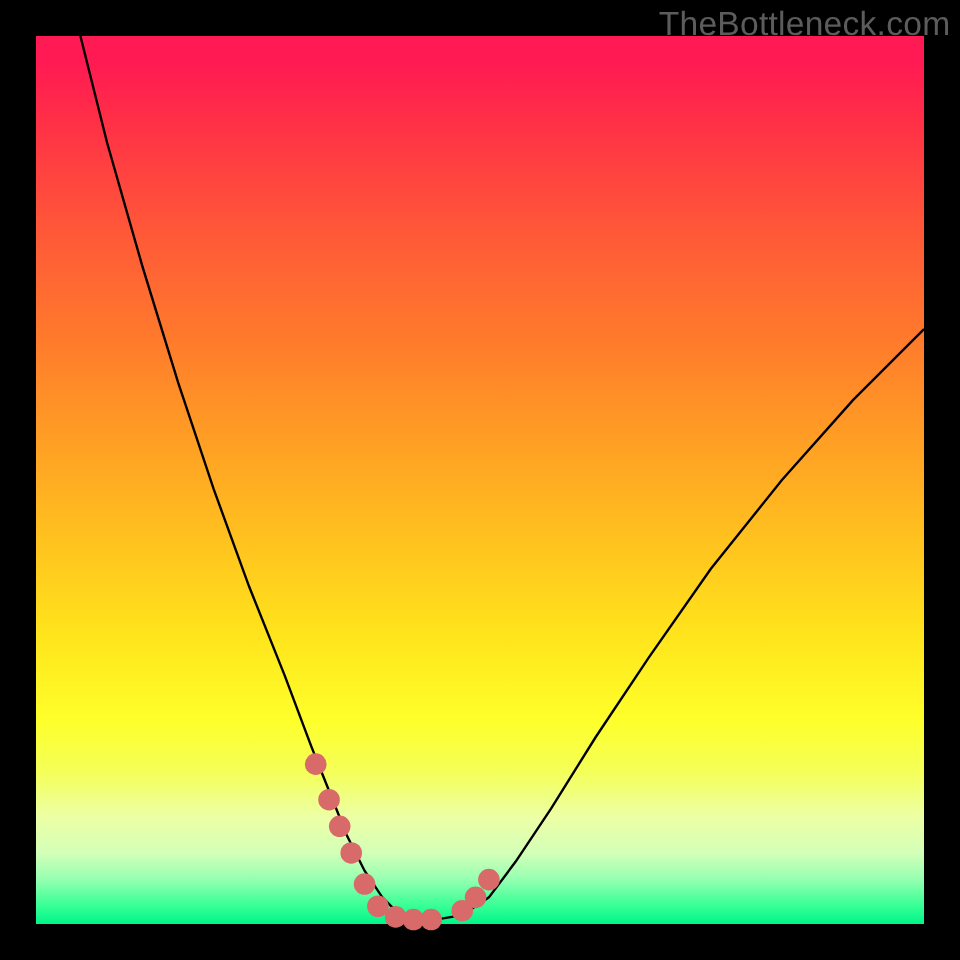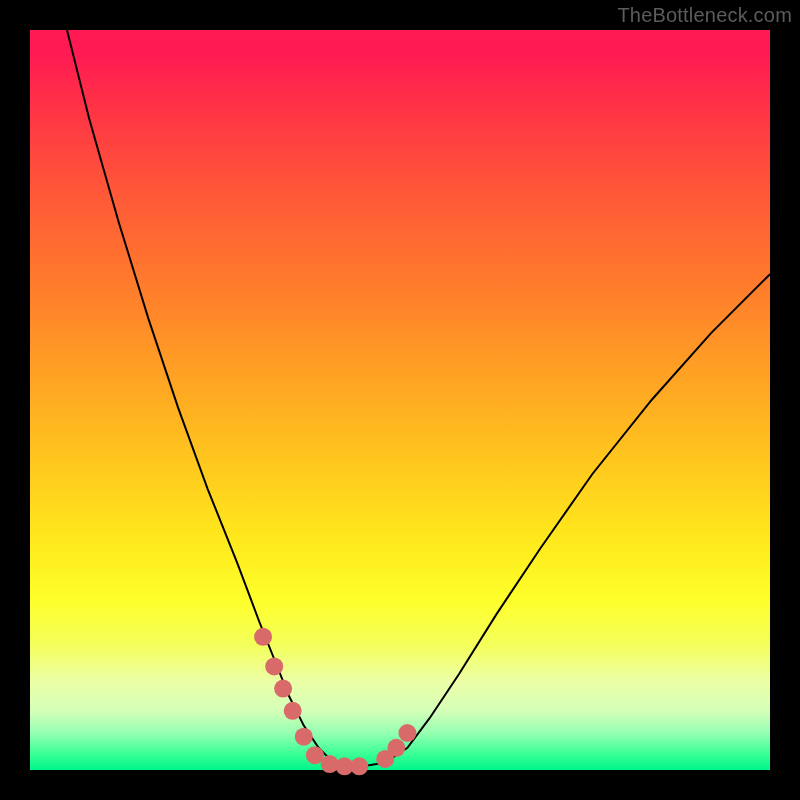--- a/index.html
+++ b/index.html
@@ -50,21 +50,21 @@
     left: 0;
     width: 740px;
     height: 740px;
     overflow: visible;
   }
   .watermark {
     position: absolute;
     top: 4px;
     right: 8px;
     color: #5c5c5c;
-    font-size: 20px;
+    font-size: 28px;
     letter-spacing: 0.2px;
     font-weight: 400;
   }
 </style>
 </head>
 <body>
 
 <div class="frame">
   <div class="plot-area">
     <svg class="curve" viewBox="0 0 740 740">

